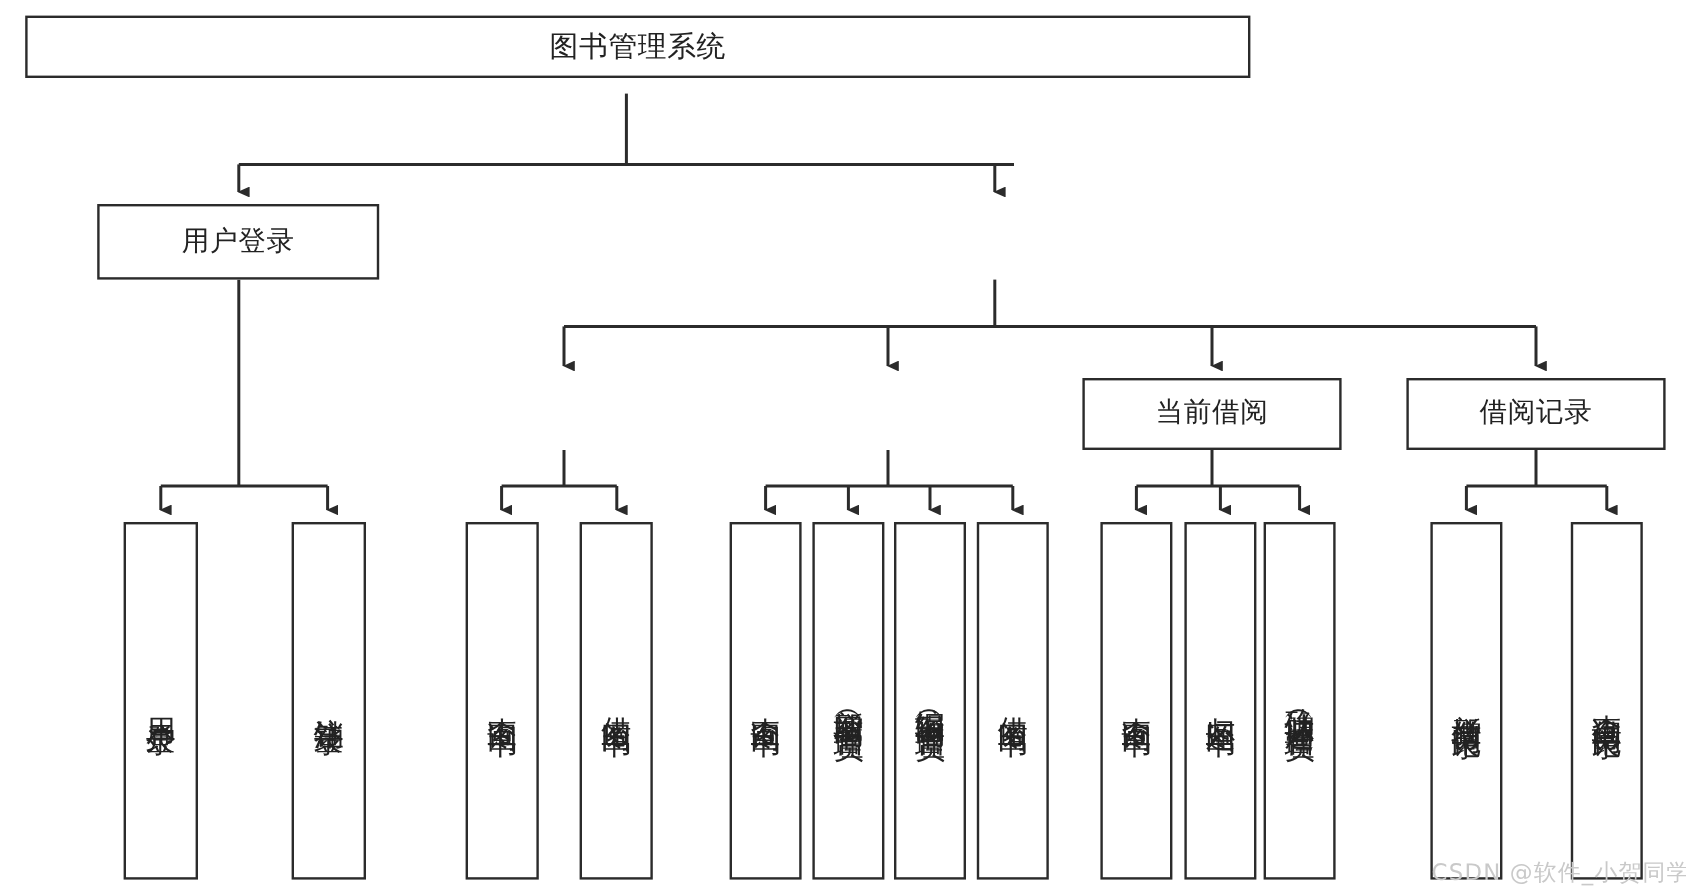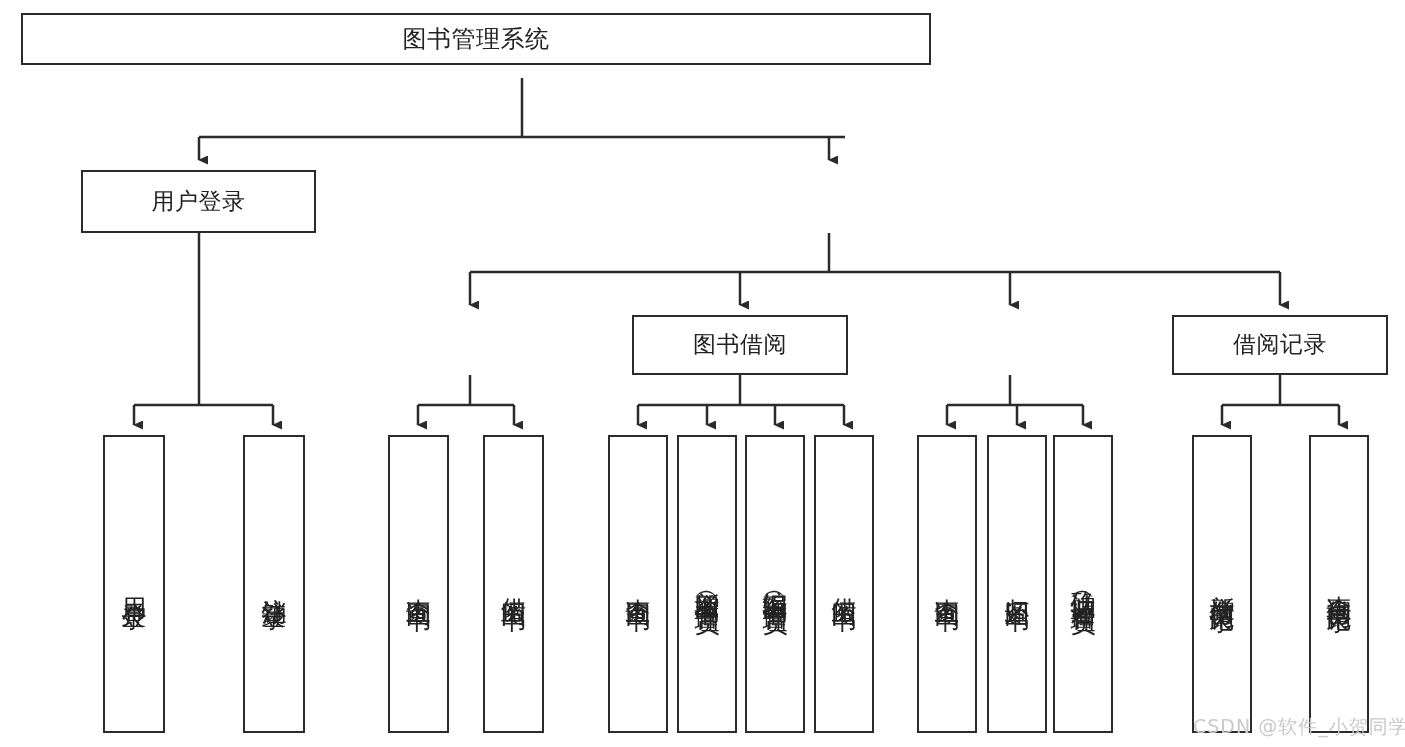--- a/index.html
+++ b/index.html
@@ -121,30 +121,30 @@
       <path d="M1017,405 L1017,425" marker-end="url(#arrowhead)"></path>
       <path d="M1083,405 L1083,425" marker-end="url(#arrowhead)"></path>
 
       <path d="M1280,375 L1280,405"></path>
       <path d="M1222,405 L1339,405"></path>
       <path d="M1222,405 L1222,425" marker-end="url(#arrowhead)"></path>
       <path d="M1339,405 L1339,425" marker-end="url(#arrowhead)"></path>
     </g>
   </svg>
 
-  <div class="node horizontal root" style="left:21px; top:13px; width:910px; height:52px;text-align:center;">
+  <div class="node horizontal root" style="left:21px; top:13px; width:1021px; height:52px;text-align:center;">
     <span class="node-label">图书管理系统</span>
   </div>
 
   <div class="node horizontal" style="left:81px; top:170px; width:235px; height:63px;">
     <span class="node-label">用户登录</span>
   </div>
 
-  <div class="node horizontal" style="left:632px; top:315px; width:216px; height:60px;">
-    <span class="node-label">图书借阅</span>
+  <div class="node horizontal" style="left:902px; top:315px; width:216px; height:60px;">
+    <span class="node-label">当前借阅</span>
   </div>
   <div class="node horizontal" style="left:1172px; top:315px; width:216px; height:60px;">
     <span class="node-label">借阅记录</span>
   </div>
 
   <div class="node vertical" style="left:103px; top:435px; width:62px; height:298px;">
     <span class="node-label">用户登录</span>
   </div>
   <div class="node vertical" style="left:243px; top:435px; width:62px; height:298px;">
     <span class="node-label">注销登录</span>

